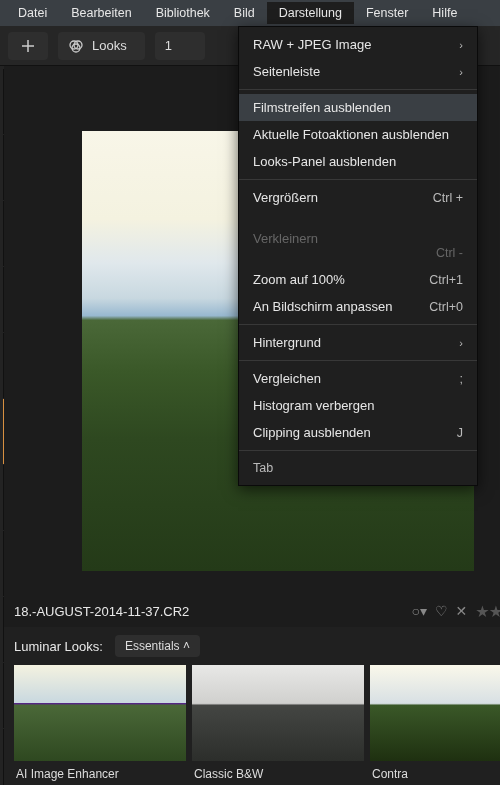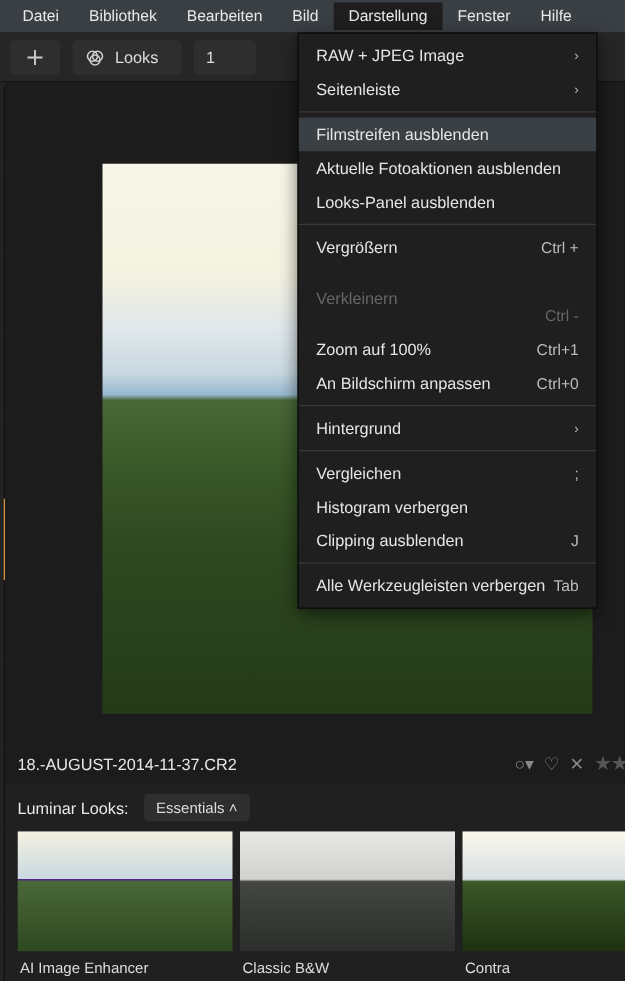--- a/index.html
+++ b/index.html
@@ -222,22 +222,22 @@
     height: 1px;
     background: #383838;
     margin: 4px 0;
   }
 </style>
 </head>
 <body>
 
 <div class="menubar">
   <div class="menu-item">Datei</div>
+  <div class="menu-item">Bearbeiten</div>
   <div class="menu-item">Bibliothek</div>
-  <div class="menu-item">Bearbeiten</div>
   <div class="menu-item">Bild</div>
   <div class="menu-item open">Darstellung</div>
   <div class="menu-item">Fenster</div>
   <div class="menu-item">Hilfe</div>
 </div>
 
 <div class="toolbar">
   <div class="tool-btn">
     <svg width="14" height="14" viewBox="0 0 14 14">
         <path d="M7 1v12M1 7h12" stroke="#ccc" stroke-width="1.5" fill="none"></path>
@@ -360,16 +360,15 @@
     </div>
     <div class="item">
       <span class="lbl">Histogram verbergen</span>
     </div>
     <div class="item">
       <span class="lbl">Clipping ausblenden</span>
       <span class="shortcut">J</span>
     </div>
     <div class="sep"></div>
     <div class="item">
-      <span class="lbl">Alle Werkzeugleisten verbergen</span>
       <span class="shortcut">Tab</span>
     </div>
   </div>
 
 </body></html>

